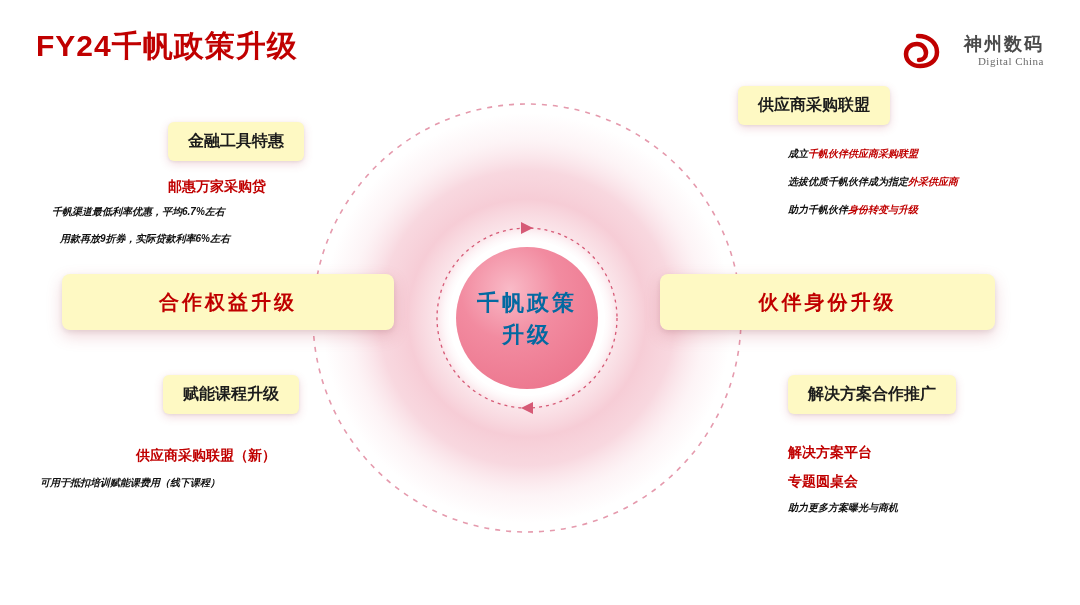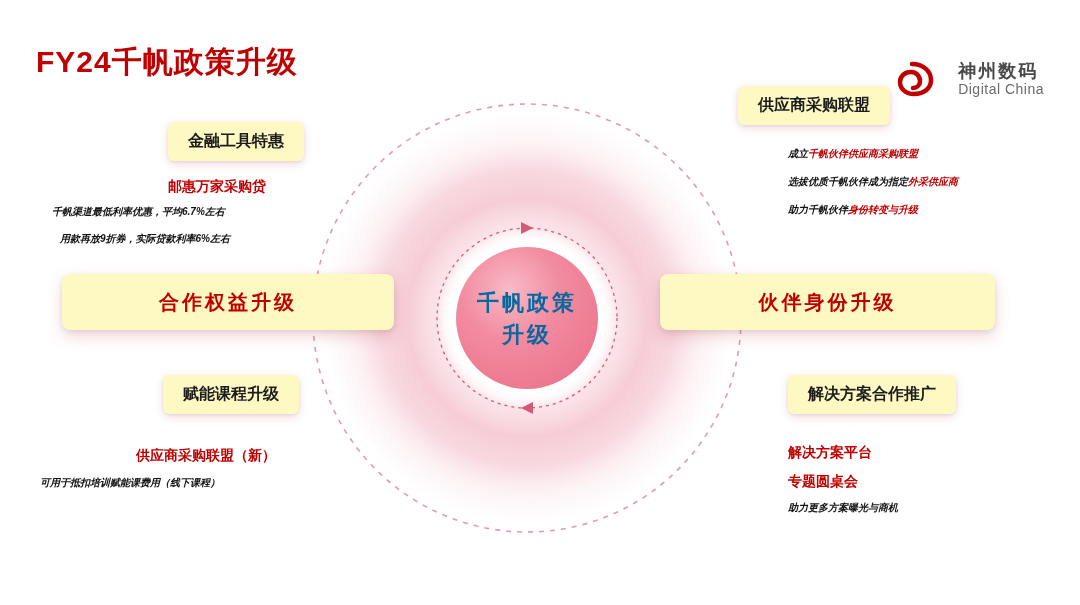--- a/index.html
+++ b/index.html
@@ -1,25 +1,25 @@
 <!DOCTYPE html>
 <html style="--accent: #c00000;"><head>
 <meta charset="utf-8">
 <style>
   * { margin:0; padding:0; box-sizing:border-box; }
   :root { --accent:#c00000; }
   html,body { width:1080px; height:605px; }
   body { font-family:"Liberation Sans","DejaVu Sans",sans-serif; background:#fff; }
   .slide { position:relative; width:1080px; height:605px; background:#ffffff; overflow:hidden; }
   .abs { position:absolute; }
-  .page-title { left:36px; top:26px; font-size:30px; font-weight:bold; color:var(--accent); letter-spacing:1px;margin-top:16px; }
-  .logo { right:36px; top:60px; display:flex; align-items:center; gap:24px; }
+  .page-title { left:36px; top:26px; font-size:30px; font-weight:bold; color:var(--accent); letter-spacing:1px; }
+  .logo { right:36px; top:32px; display:flex; align-items:center; gap:24px;font-family:Liberation Serif, serif; }
   .logo-txt { display:flex; flex-direction:column; line-height:1.15; }
   .logo-cn { font-size:18px; font-weight:bold; color:#4a4a4a; letter-spacing:2px; }
-  .logo-en { font-size:14px; color:#6a6a6a; letter-spacing:.5px;text-align:right; }
+  .logo-en { font-size:11px; color:#6a6a6a; letter-spacing:.5px;text-align:right; }
   .card { background:#fef9c3; border-radius:6px;
           box-shadow:0 3px 10px rgba(186,64,84,.20), 0 1px 3px rgba(0,0,0,.07);
           display:flex; align-items:center; justify-content:center; }
   .card-sm { font-size:16px; font-weight:bold; color:#1c1c1c; padding:9px 20px; white-space:nowrap; }
   .card-lg { font-size:20px; font-weight:bold; color:var(--accent); letter-spacing:3px; border-radius:8px;
              box-shadow:0 6px 16px rgba(186,64,84,.22), 0 2px 5px rgba(0,0,0,.08); }
   .hl { font-size:14px; font-weight:bold; color:var(--accent); white-space:nowrap; }
   .line { font-size:10px; font-weight:600; color:#111; white-space:nowrap;font-style:italic; }
   .line .red { color:var(--accent); font-weight:bold; }
   .center-label { left:447px; top:287px; width:160px; text-align:center; color:#0369a1;

